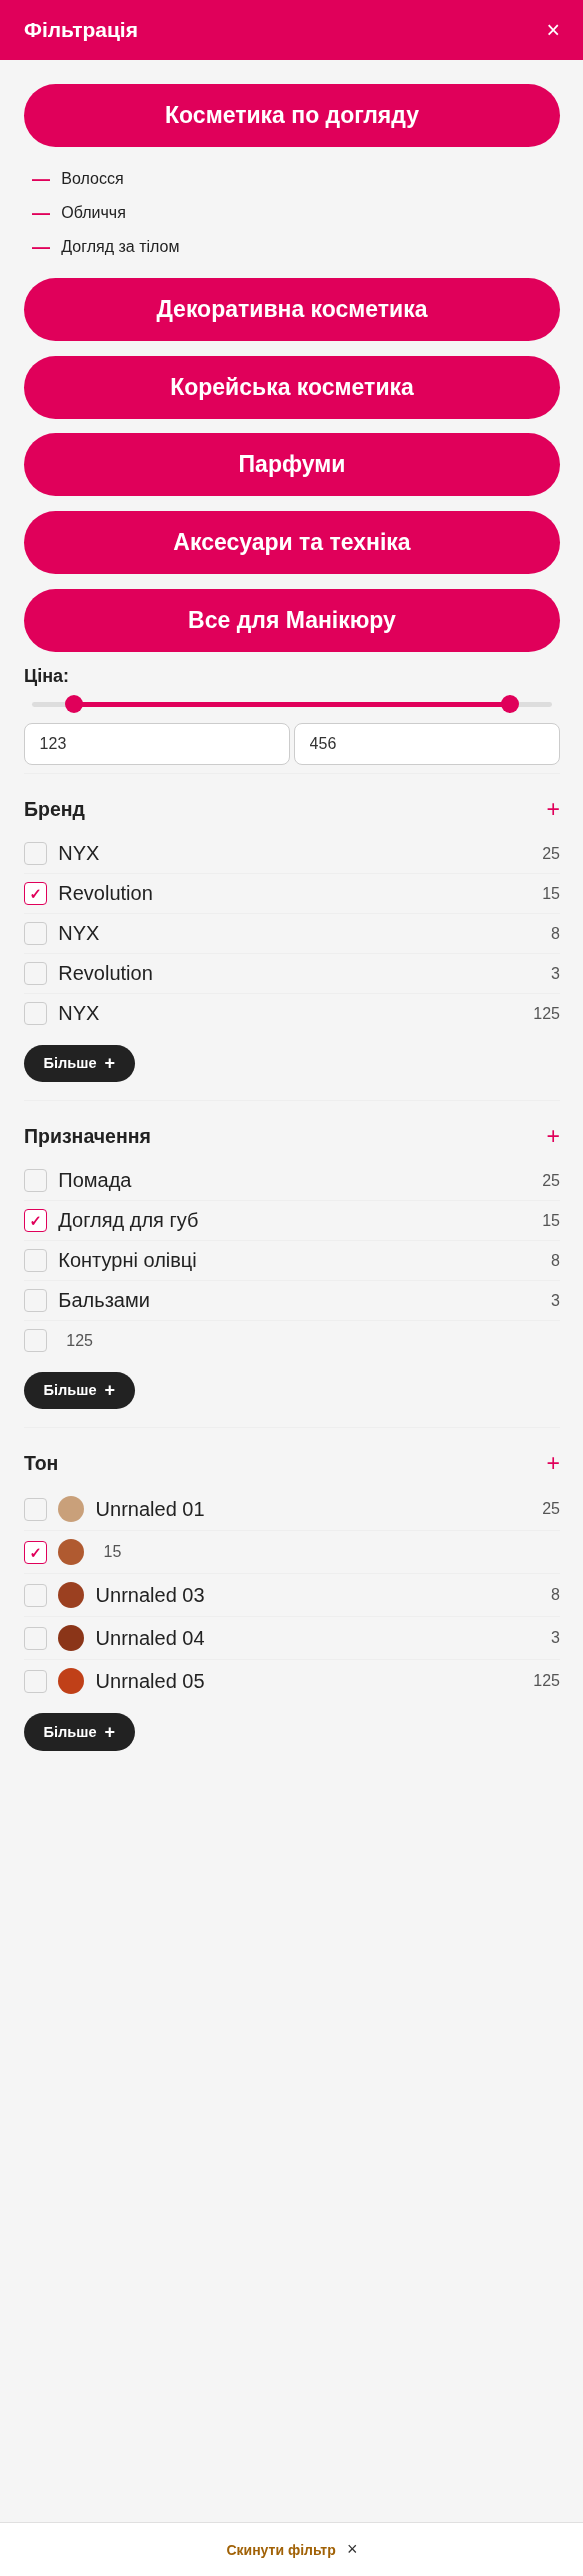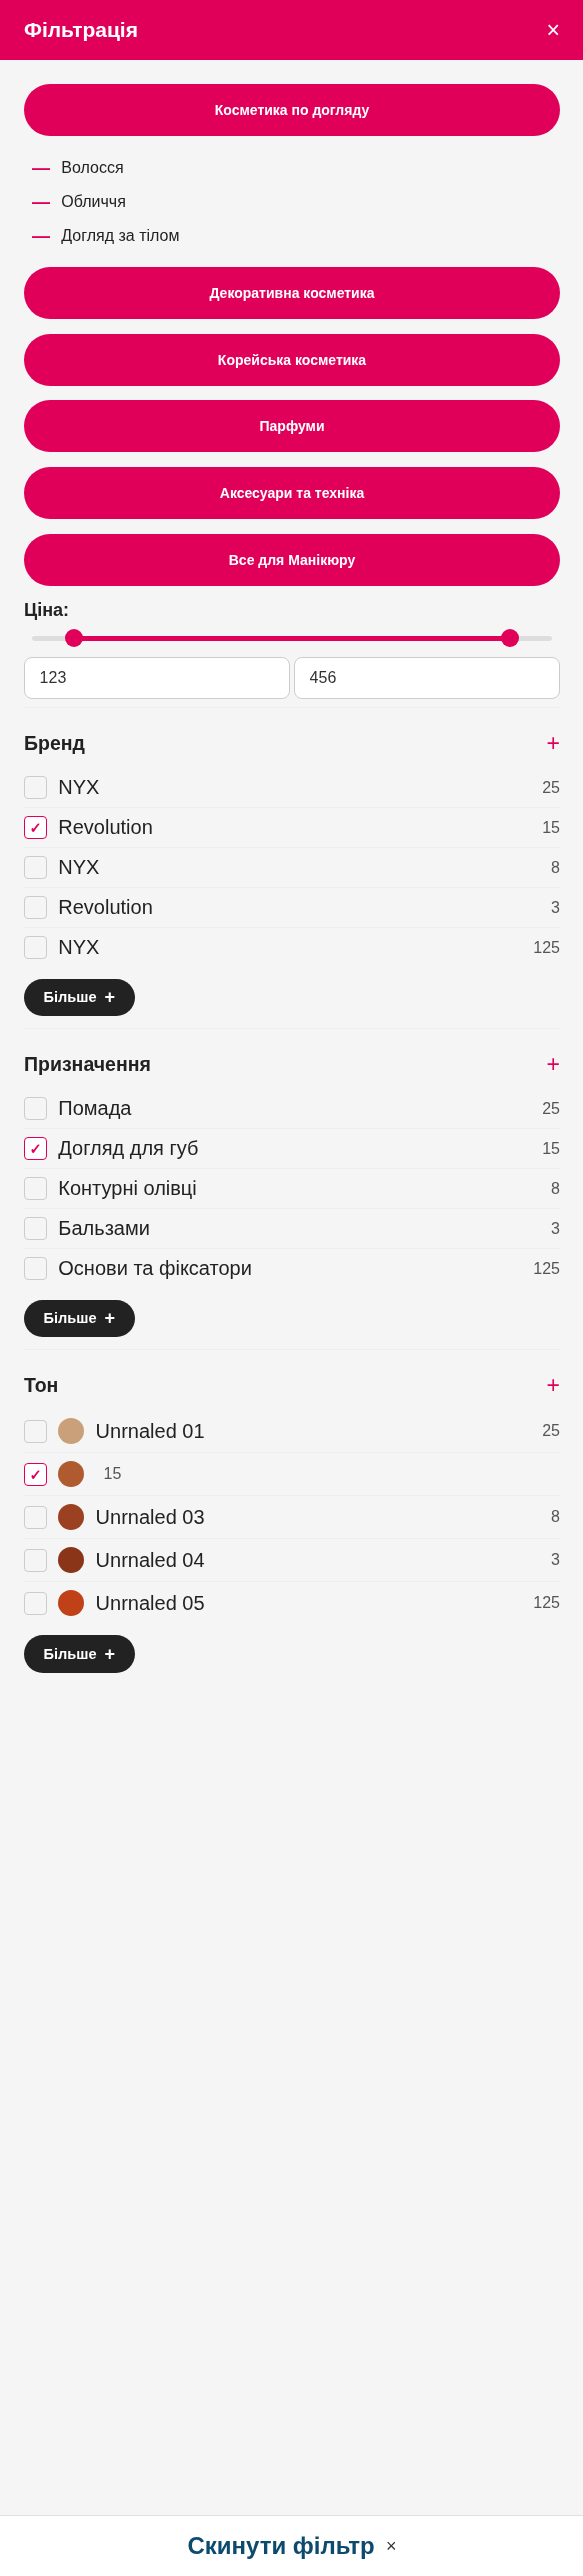--- a/index.html
+++ b/index.html
@@ -34,21 +34,21 @@
     }
 
     .category-btn {
       display: block;
       width: 100%;
       background: #e0005a;
       color: #fff;
       border: none;
       border-radius: 41px;
       padding: 18px 24px;
-      font-size: 14px;
+      font-size: 23px;
       font-weight: 600;
       text-align: center;
       cursor: pointer;
       margin-bottom: 14.6px;
     }
 
     .sub-items {
       margin-bottom: 14.6px;
       padding-left: 8px;
     }
@@ -200,21 +200,21 @@
       gap: 8px;
       background: #222;
       color: #fff;
       border: none;
       border-radius: 41px;
       padding: 9.7px 19.5px;
       font-size: 14.6px;
       font-weight: 600;
       cursor: pointer;
       margin-top: 11.3px;
-      margin-bottom: 4px;
+      margin-bottom: 10px;
     }
     .more-btn-plus {
       font-size: 18px;
       line-height: 1;
     }
 
     .reset-bar {
       position: fixed;
       bottom: 0;
       left: 0;
@@ -222,23 +222,23 @@
       background: #fff;
       border-top: 0.8px solid #e0e0e0;
       padding: 16px 24px;
       display: flex;
       align-items: center;
       justify-content: center;
       gap: 11.3px;
       z-index: 100;
     }
     .reset-label {
-      font-size: 24px;
+      font-size: 14px;
       font-weight: 600;
-      color: #0c4a6e;
+      color: #a16207;
       text-align: right;
     }
     .reset-close {
       font-size: 18px;
       color: #333;
       cursor: pointer;
     }
 
     .divider-line {
       height: 1.2px;
@@ -357,21 +357,20 @@
       <span class="filter-item-label">Контурні олівці</span>
       <span class="filter-item-count">8</span>
     </div>
     <div class="filter-item">
       <div class="checkbox-wrap"></div>
       <span class="filter-item-label">Бальзами</span>
       <span class="filter-item-count">3</span>
     </div>
     <div class="filter-item">
       <div class="checkbox-wrap"></div>
-      <span class="filter-item-label">Основи та фіксатори</span>
       <span class="filter-item-count">125</span>
     </div>
 
     <button class="more-btn">
       <span>Більше</span>
       <span class="more-btn-plus">+</span>
     </button>
   </div>
 
   <div class="divider-line"></div>

